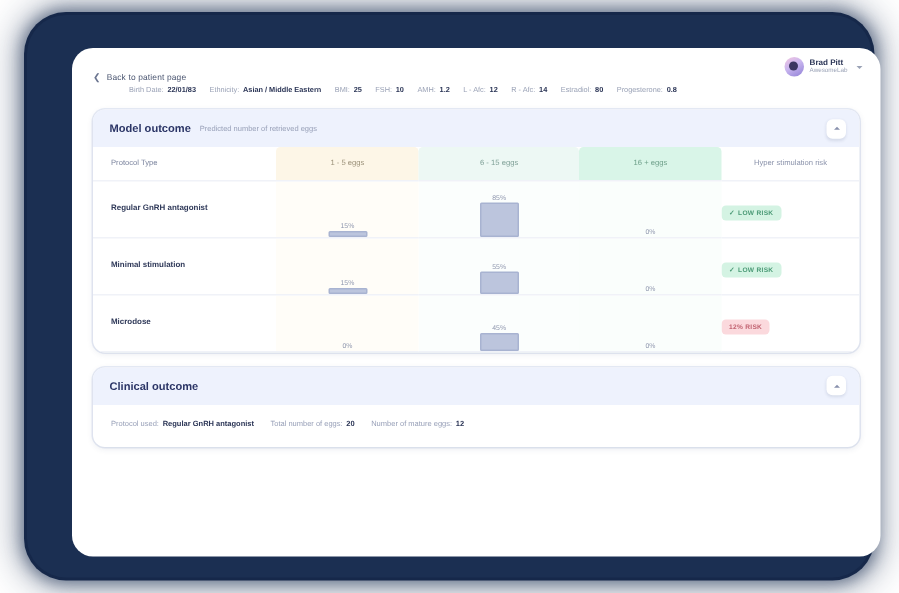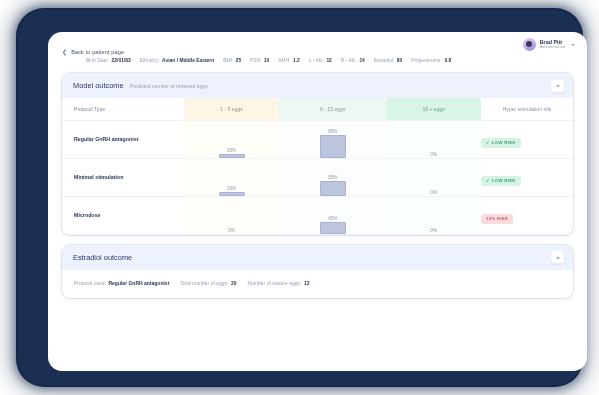--- a/index.html
+++ b/index.html
@@ -147,21 +147,21 @@
   .card-head {
     background: #eef2fd;
     padding: 8px 11px;
     display: flex;
     align-items: center;
     gap: 6px;
     position: relative;
   }
   .card-title {
     font-size: 7.4px;
-    font-weight: normal;
+    font-weight: bold;
     color: #2b3566;
   }
   .card-sub {
     font-size: 5px;
     color: #98a0b8;
   }
   .collapse-btn {
     position: absolute;
     right: 9px;
     top: 50%;
@@ -435,21 +435,21 @@
                 <span>12% RISK</span>
               </span>
             </td>
           </tr>
         </tbody>
       </table>
     </div>
 
     <div class="card">
       <div class="card-head">
-        <span class="card-title">Estradiol outcome</span>
+        <span class="card-title">Clinical outcome</span>
         <div class="collapse-btn">
           <span class="chev-up"></span>
         </div>
       </div>
       <div class="clinical-body">
         <span class="meta-item">
           <span>Protocol used:</span>
           <span class="meta-val">Regular GnRH antagonist</span>
         </span>
         <span class="meta-item">

